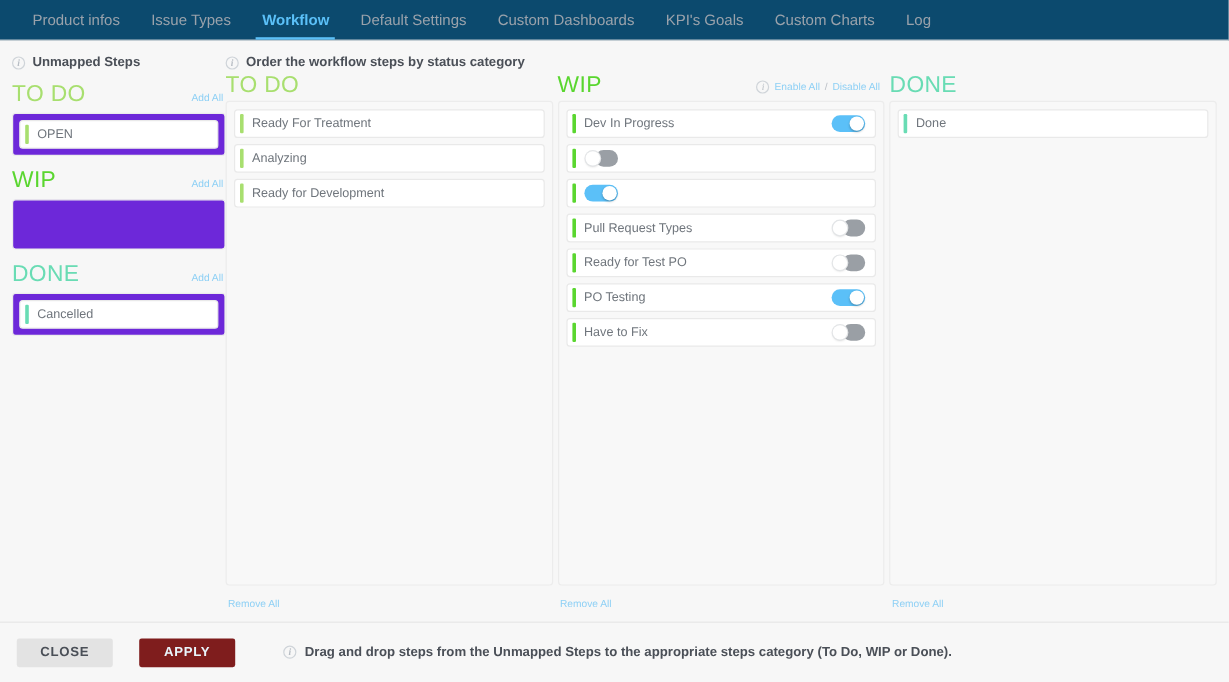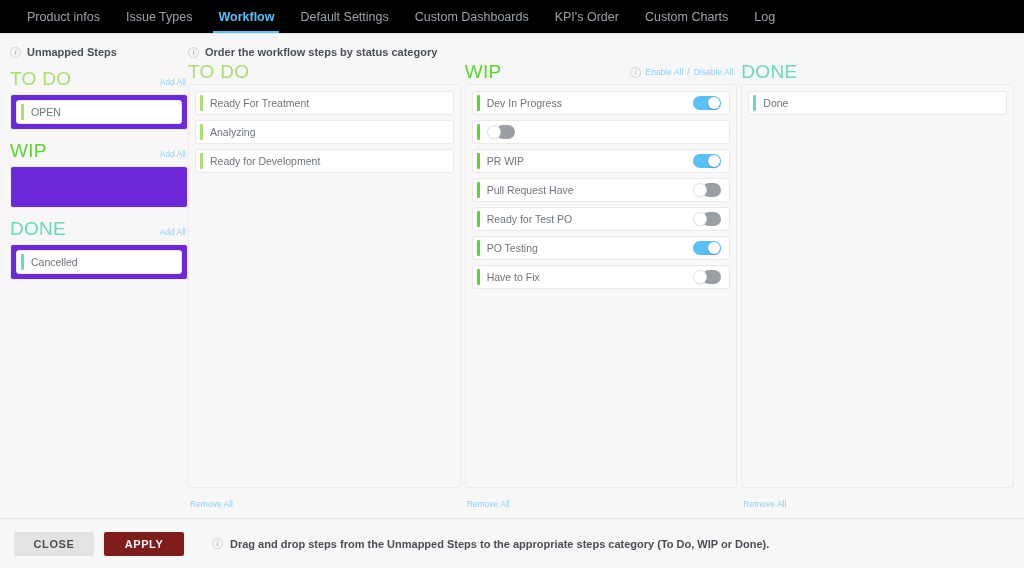--- a/index.html
+++ b/index.html
@@ -8,21 +8,21 @@
     background: #f7f7f7;
     font-family: "Liberation Sans", sans-serif;
     -webkit-font-smoothing: antialiased;
     overflow: hidden;
   }
   .page { position: relative; width: 1024px; height: 568px; background: #f7f7f7; }
 
   
   .tabbar {
     position: absolute; left: 0; top: 0; width: 1024px; height: 34px;
-    background: #000000;
+    background: #0c4a6e;
     border-bottom: 1px solid #e6e6e6;
     display: flex; align-items: center;
     padding-left: 14px;
   }
   .tab {
     position: relative;
     font-size: 12.5px; color: #9aa2ab;
     padding: 0 13px; height: 33px;
     display: flex; align-items: center;
     cursor: pointer; white-space: nowrap;
@@ -116,21 +116,21 @@
   .col-body {
     background: #f8f8f8; border: 1px solid #ececec; border-radius: 3px;
     height: 404px; padding: 6px;
   }
   .col-foot { padding: 5px 2px 0 2px; }
 
   
   .footer {
     position: absolute; left: 0; bottom: 0; width: 1024px; height: 50px;
     border-top: 1px solid #e6e6e6; background: #f7f7f7;
-    display: flex; align-items: center; padding-left: 14px; gap: 10px;
+    display: flex; align-items: center; padding-left: 14px; gap: 22px;
   }
   .btn {
     height: 24px; min-width: 80px; border: none; border-radius: 2px;
     font-size: 11px; font-weight: bold; letter-spacing: .6px;
     cursor: pointer; font-family: inherit;
   }
   .btn-close { background: #e3e3e3; color: #4a4f57; }
   .btn-apply { background: #7f1d1d; color: #eaf6fd; }
   .hint {
     display: flex; align-items: center; gap: 7px;
@@ -141,21 +141,21 @@
 <body>
 
 <div class="page">
 
   <div class="tabbar">
       <div class="tab">Product infos</div>
       <div class="tab">Issue Types</div>
       <div class="tab active">Workflow</div>
       <div class="tab">Default Settings</div>
       <div class="tab">Custom Dashboards</div>
-      <div class="tab">KPI's Order</div>
+      <div class="tab">KPI's Goals</div>
       <div class="tab">Custom Charts</div>
       <div class="tab">Log</div>
     </div>
 
   <div class="unmapped">
     <div class="sec-head">
       <span class="info-ico">i</span>
       <span>Unmapped Steps</span>
     </div>
     <div>
@@ -220,25 +220,24 @@
           </div>
           <div class="col-body">
             <div class="card c-1-0">
               <span class="lbl">Dev In Progress</span>
               <span class="tgl on"></span>
             </div>
             <div class="card c-1-1">
               <span class="tgl off"></span>
             </div>
             <div class="card c-1-2">
-              <span class="lbl">PR WIP</span>
               <span class="tgl on"></span>
             </div>
             <div class="card c-1-3">
-              <span class="lbl">Pull Request Have</span>
+              <span class="lbl">Pull Request Types</span>
               <span class="tgl off"></span>
             </div>
             <div class="card c-1-4">
               <span class="lbl">Ready for Test PO</span>
               <span class="tgl off"></span>
             </div>
             <div class="card c-1-5">
               <span class="lbl">PO Testing</span>
               <span class="tgl on"></span>
             </div>

